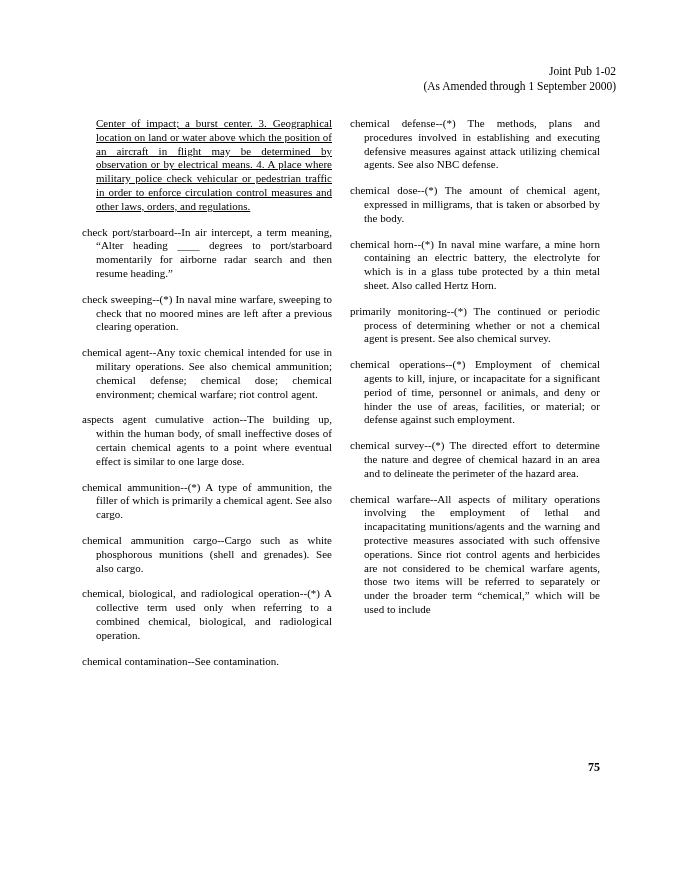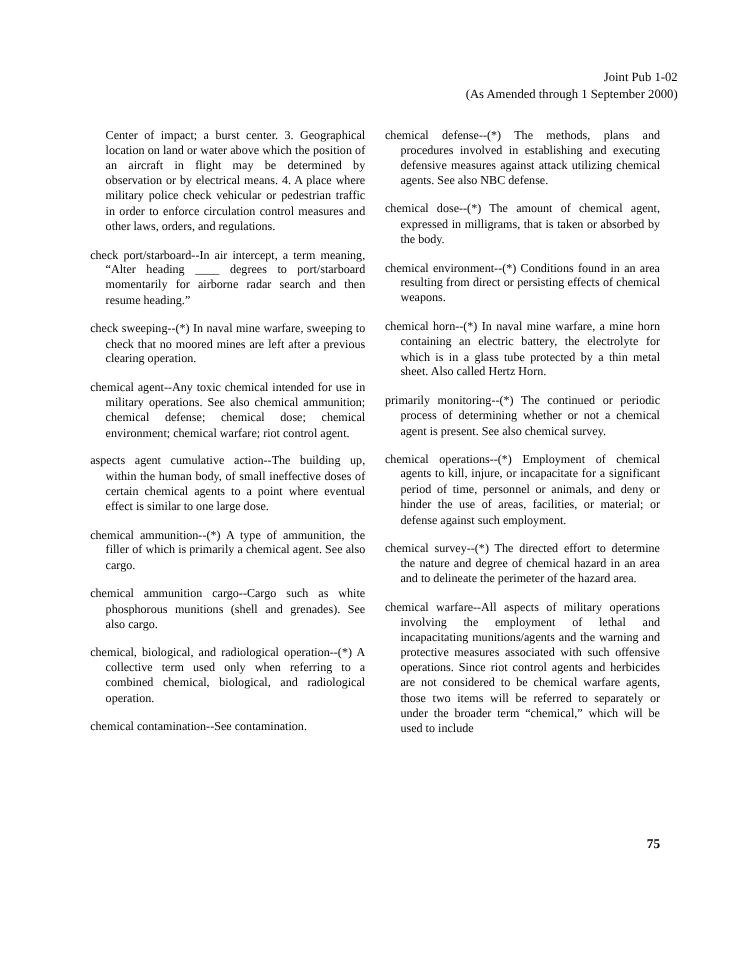--- a/index.html
+++ b/index.html
@@ -35,20 +35,21 @@
     line-height: 13.8px;
     text-align: justify;
   }
   .entry {
     margin: 0 0 12px 0;
     padding-left: 14px;
     text-indent: -14px;
   }
   .entry.continuation {
     text-indent: 0;
+    text-decoration: underline;
   }
   .entry b { font-weight: normal; }
   .pageno {
     position: absolute;
     top: 760px;
     right: 80px;
     font-size: 12px;
     font-weight: bold;
   }
 </style>
@@ -70,21 +71,20 @@
         <p class="entry"><b>chemical agent--</b><span>Any toxic chemical intended for use in military operations.  See also </span><b>chemical ammunition; chemical defense; chemical dose; chemical environment; chemical warfare; riot control agent.</b></p>
         <p class="entry"><b>aspects agent cumulative action--</b><span>The building up, within the human body, of small ineffective doses of certain chemical agents to a point where eventual effect is similar to one large dose.</span></p>
         <p class="entry"><b>chemical ammunition--</b><span>(*)  A type of ammunition, the filler of which is primarily a chemical agent.  See also </span><b>cargo.</b></p>
         <p class="entry"><b>chemical ammunition cargo--</b><span>Cargo such as white phosphorous munitions (shell and grenades).  See also </span><b>cargo.</b></p>
         <p class="entry"><b>chemical, biological, and radiological operation--</b><span>(*)  A collective term used only when referring to a combined chemical, biological, and radiological operation.</span></p>
         <p class="entry"><b>chemical contamination--</b><span>See </span><b>contamination.</b></p>
       </div>
     <div class="col">
         <p class="entry"><b>chemical defense--</b><span>(*)  The methods, plans and procedures involved in establishing and executing defensive measures against attack utilizing chemical agents.  See also </span><b>NBC defense.</b></p>
         <p class="entry"><b>chemical dose--</b><span>(*)  The amount of chemical agent, expressed in milligrams, that is taken or absorbed by the body.</span></p>
-        <p class="entry"><b>chemical environment--</b><span>(*)  Conditions found in an area resulting from direct or persisting effects of chemical weapons.</span></p>
         <p class="entry"><b>chemical horn--</b><span>(*)  In naval mine warfare, a mine horn containing an electric battery, the electrolyte for which is in a glass tube protected by a thin metal sheet.  Also called </span><b>Hertz Horn.</b></p>
         <p class="entry"><b>primarily monitoring--</b><span>(*)  The continued or periodic process of determining whether or not a chemical agent is present.  See also </span><b>chemical survey.</b></p>
         <p class="entry"><b>chemical operations--</b><span>(*)  Employment of chemical agents to kill, injure, or incapacitate for a significant period of time, personnel or animals, and deny or hinder the use of areas, facilities, or material; or defense against such employment.</span></p>
         <p class="entry"><b>chemical survey--</b><span>(*)  The directed effort to determine the nature and degree of chemical hazard in an area and to delineate the perimeter of the hazard area.</span></p>
         <p class="entry"><b>chemical warfare--</b><span>All aspects of military operations involving the employment of lethal and incapacitating munitions/agents and the warning and protective measures associated with such offensive operations.  Since riot control agents and herbicides are not considered to be chemical warfare agents, those two items will be referred to separately or under the broader term “chemical,” which will be used to include</span></p>
       </div>
   </div>
 
   <div class="pageno">75</div>
 

